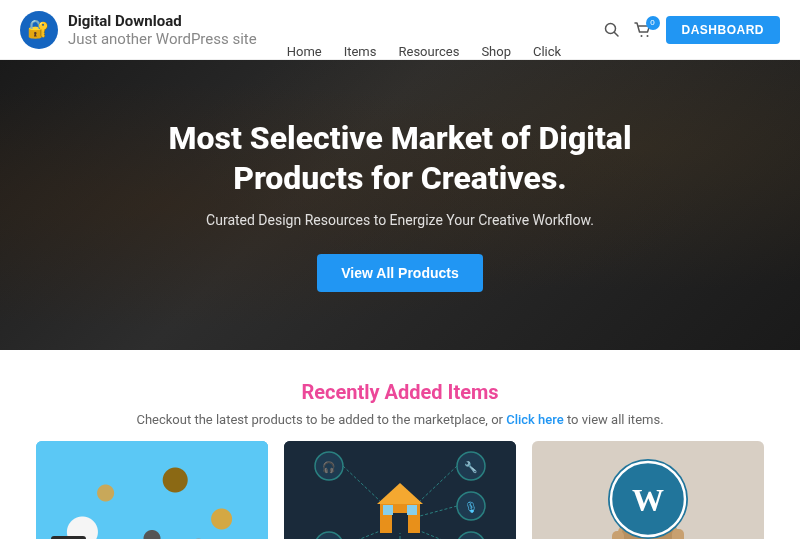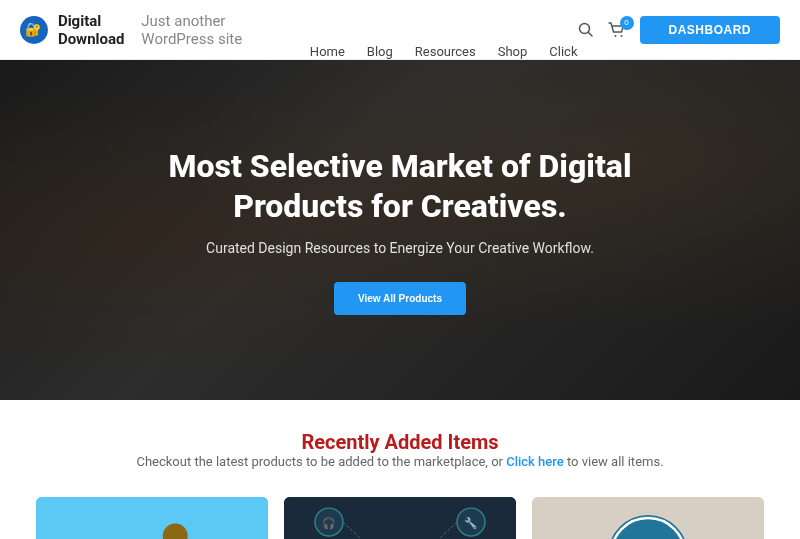--- a/index.html
+++ b/index.html
@@ -19,21 +19,21 @@
     .logo-area {
       display: flex;
       align-items: center;
       gap: 10px;
       margin-right: 30px;
     }
     .logo-icon {
       width: 38px;
       height: 38px;
     }
-    .logo-text-block { display: flex; flex-direction: row; }
+    .logo-text-block { display: flex; flex-direction: column; }
     .logo-title { font-size: 15px; font-weight: 700; color: #222; line-height: 1.2; }
     .logo-subtitle { font-size: 15px; color: #888; }
     .nav-links {
       display: flex;
       align-items: center;
       gap: 22px;
       flex: 1;
       margin-top: 43px;
     }
     .nav-link {
@@ -72,31 +72,31 @@
       font-size: 8px;
       display: flex;
       align-items: center;
       justify-content: center;
     }
     .dashboard-btn {
       background: #2196f3;
       color: #fff;
       border: none;
       border-radius: 4px;
-      padding: 7px 29px;
+      padding: 7px 16px;
       font-size: 12px;
       font-weight: 600;
       cursor: pointer;
       letter-spacing: 0.5px;
     }
 
     
     .hero {
       position: relative;
-      height: 340px;
+      height: 290px;
       background: linear-gradient(rgba(0,0,0,0.55), rgba(0,0,0,0.65));
       display: flex;
       align-items: center;
       justify-content: center;
       text-align: center;
       overflow: hidden;
     }
     .hero-bg {
       position: absolute;
       inset: 0;
@@ -134,21 +134,21 @@
       display: flex;
       gap: 12px;
       justify-content: center;
     }
     .btn-primary {
       background: #2196f3;
       color: #fff;
       border: none;
       border-radius: 4px;
       padding: 11px 24px;
-      font-size: 10px;
+      font-size: 14px;
       font-weight: 600;
       cursor: pointer;
     }
     .btn-secondary {
       background: #6c757d;
       color: #fff;
       border: none;
       border-radius: 4px;
       padding: 11px 24px;
       font-size: 13px;
@@ -158,26 +158,27 @@
 
     
     .recently-section {
       padding: 30px 20px 20px;
       text-align: center;
       background: #fff;
     }
     .section-title {
       font-size: 20px;
       font-weight: 700;
-      color: #b91c1c;
+      color: #ec4899;
+      margin-bottom: 8px;
     }
     .section-subtitle {
       font-size: 13px;
       color: #666;
-      margin-bottom: 28px;
+      margin-bottom: 14px;
     }
     .section-subtitle a {
       color: #2196f3;
       text-decoration: none;
       font-weight: 500;
     }
 
     
     .product-grid {
       display: flex;
@@ -257,21 +258,21 @@
       <text x="19" y="24" text-anchor="middle" font-size="18" fill="white">🔐</text>
     </svg>
     <div class="logo-text-block">
       <span class="logo-title">Digital Download</span>
       <span class="logo-subtitle">Just another WordPress site</span>
     </div>
   </div>
 
   <div class="nav-links">
     <a class="nav-link">Home</a>
-    <a class="nav-link">Blog</a>
+    <a class="nav-link">Items</a>
     <a class="nav-link">Resources</a>
     <a class="nav-link">Shop</a>
     <a class="nav-link">Click</a>
   </div>
 
   <div class="nav-actions">
     <button class="nav-icon-btn">
       <svg width="16" height="16" viewBox="0 0 16 16" fill="none">
         <circle cx="6.5" cy="6.5" r="5" stroke="#555" stroke-width="1.5"></circle>
         <line x1="10.5" y1="10.5" x2="14" y2="14" stroke="#555" stroke-width="1.5" stroke-linecap="round"></line>

